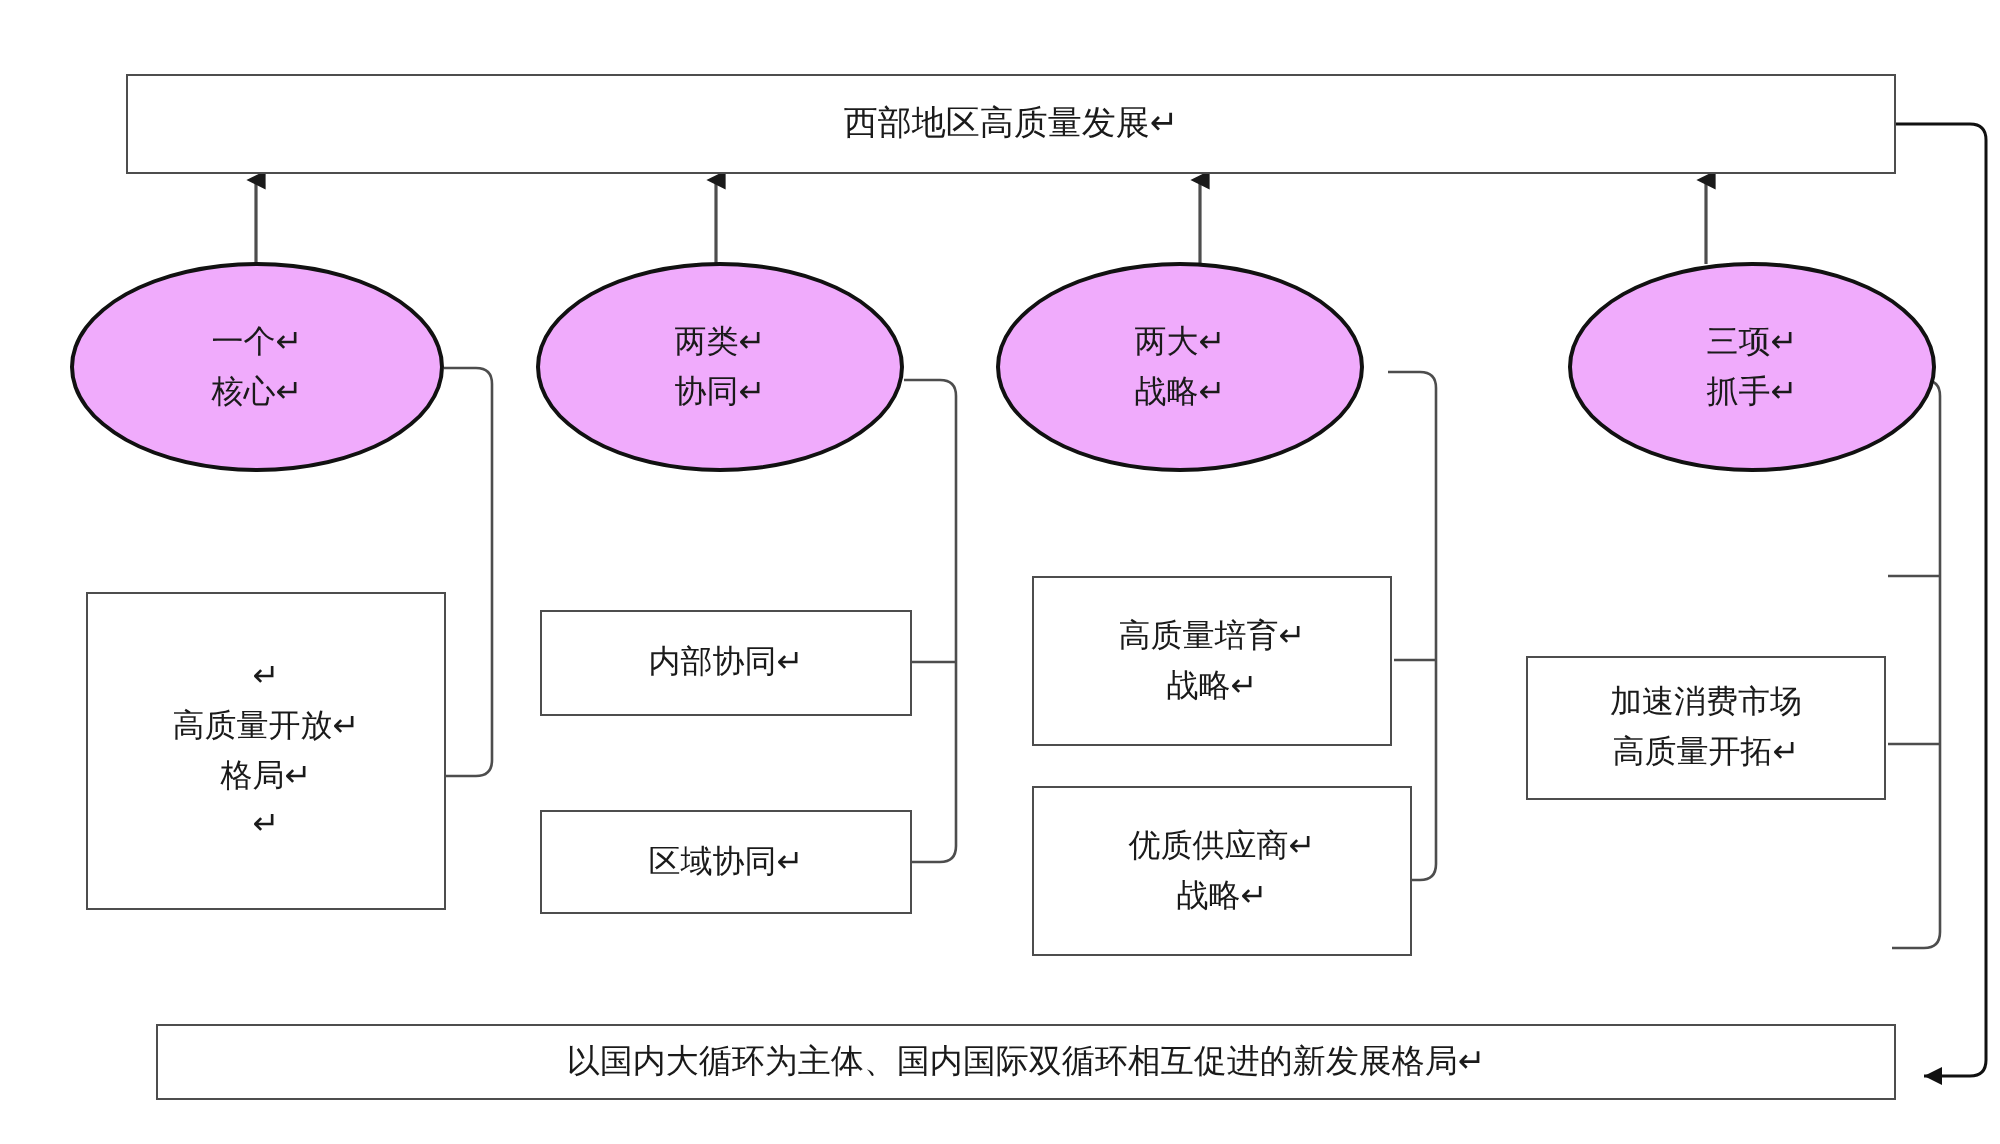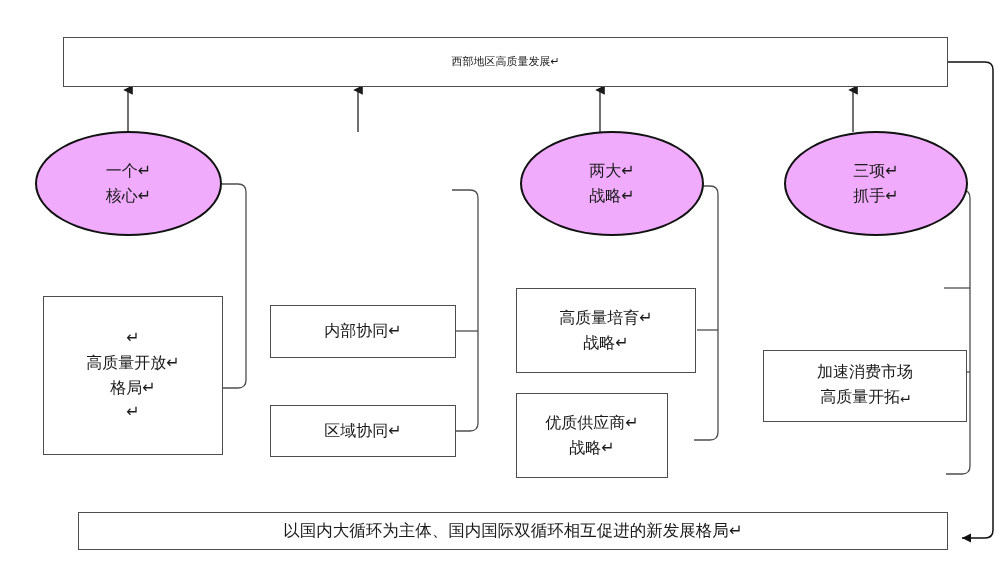--- a/index.html
+++ b/index.html
@@ -16,21 +16,21 @@
     text-align:center;background:#ffffff;
     font-family:"DejaVu Sans","Liberation Sans",sans-serif;
     line-height:1.55;
     color:#1a1a1a;
   }
   .rect{border:1px solid #4d4d4d;}
   .ellipse{
     border:2.2px solid #111;border-radius:50%;background:#f0abfc;
   }
   .label{white-space:pre-line;display:block;}
-  .t-banner{font-size:11px;}
+  .t-banner{font-size:17px;}
   .t-ell{font-size:16px;}
   .t-box{font-size:16px;}
   .t-bottom{font-size:16.5px;}
 </style>
 </head>
 <body>
 
 <div id="canvas">
 
   <svg class="svg-layer" viewBox="0 0 1000 572" xmlns="http://www.w3.org/2000/svg">
@@ -77,22 +77,26 @@
 
   <div class="node rect t-banner" style="left:63px;top:37px;width:885px;height:50px;">
     <span class="label">西部地区高质量发展↵</span>
   </div>
 
   <div class="node ellipse t-ell" style="left:35px;top:131px;width:187px;height:105px;">
     <span class="label">一个↵
 核心↵</span>
   </div>
 
+  <div class="node ellipse t-ell" style="left:268px;top:131px;width:184px;height:105px;">
+    <span class="label">两类↵
+协同↵</span>
+  </div>
 
-  <div class="node ellipse t-ell" style="left:520px;top:131px;width:184px;height:105px;text-align:center;">
+  <div class="node ellipse t-ell" style="left:498px;top:131px;width:184px;height:105px;text-align:center;">
     <span class="label">两大↵
 战略↵</span>
   </div>
 
   <div class="node ellipse t-ell" style="left:784px;top:131px;width:184px;height:105px;justify-content:center;">
     <span class="label">三项↵
 抓手↵</span>
   </div>
 
   <div class="node rect t-box" style="left:43px;top:296px;width:180px;height:159px;">
@@ -108,27 +112,27 @@
 
   <div class="node rect t-box" style="left:270px;top:305px;width:186px;height:53px;">
     <span class="label">内部协同↵</span>
   </div>
 
   <div class="node rect t-box" style="left:516px;top:288px;width:180px;height:85px;">
     <span class="label">高质量培育↵
 战略↵</span>
   </div>
 
-  <div class="node rect t-box" style="left:516px;top:393px;width:152px;height:85px;">
+  <div class="node rect t-box" style="left:516px;top:393px;width:190px;height:85px;">
     <span class="label">优质供应商↵
 战略↵</span>
   </div>
 
 
-  <div class="node rect t-box" style="left:763px;top:350px;width:204px;height:72px;font-family:Liberation Mono, monospace;">
+  <div class="node rect t-box" style="left:763px;top:328px;width:180px;height:72px;">
     <span class="label">加速消费市场
 高质量开拓↵</span>
   </div>
 
 
   <div class="node rect t-bottom" style="left:78px;top:512px;width:870px;height:38px;">
     <span class="label">以国内大循环为主体、国内国际双循环相互促进的新发展格局↵</span>
   </div>
 
 </div>

